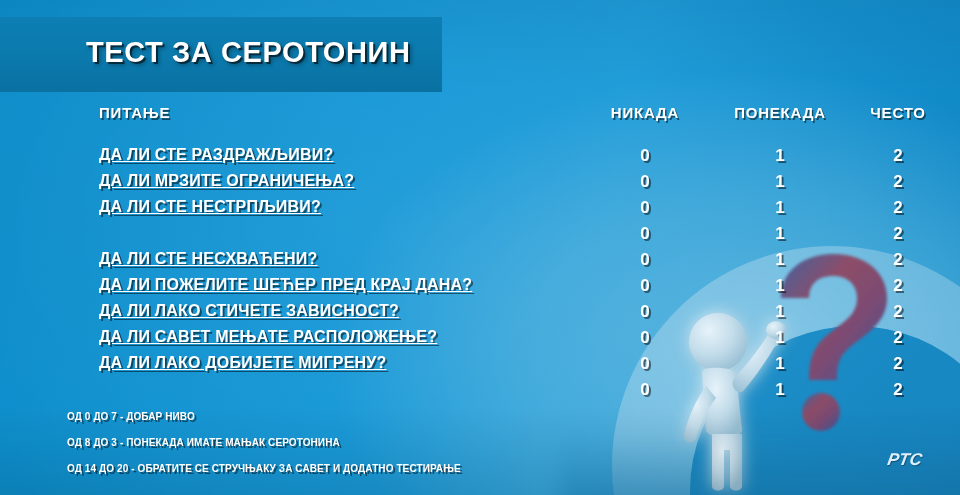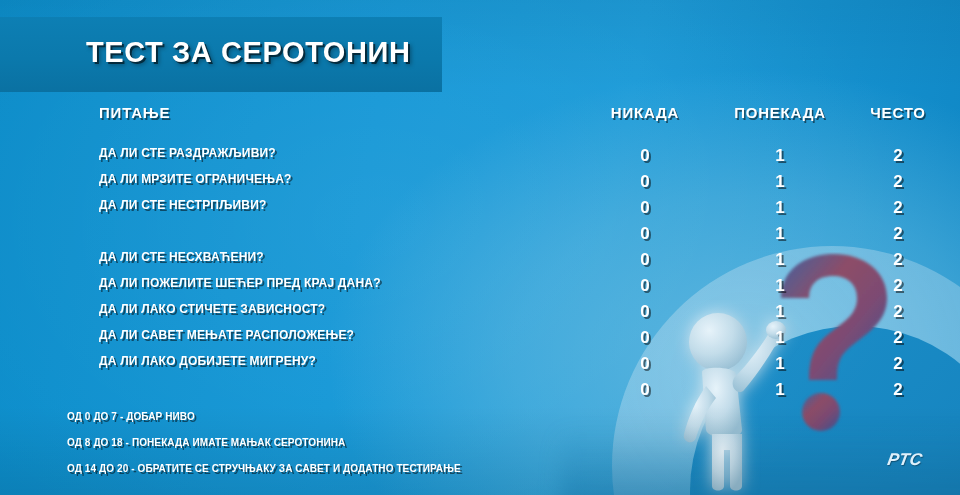--- a/index.html
+++ b/index.html
@@ -133,26 +133,27 @@
     white-space: nowrap;
     transform: translateX(-50%);
   }
   .hdr-c0 { left: 613px; }
   .hdr-c1 { left: 748px; }
   .hdr-c2 { left: 866px; }
 
   .q-row-label {
     position: absolute;
     left: 67px;
-    font-size: 12px;
+    font-size: 16px;
     font-weight: bold;
     letter-spacing: 0.2px;
     color: #ffffff;
     text-shadow: 2px 2px 0 rgba(0,0,0,0.5);
     white-space: nowrap;
+    text-decoration: underline;
   }
   .q-cell {
     position: absolute;
     font-size: 17px;
     font-weight: bold;
     color: #ffffff;
     text-shadow: 2px 2px 0 rgba(0,0,0,0.5);
     transform: translateX(-50%);
     white-space: nowrap;
   }
@@ -298,18 +299,18 @@
     <div class="q-cell cell-c0" style="top:354px">0</div>
     <div class="q-cell cell-c1" style="top:354px">1</div>
     <div class="q-cell cell-c2" style="top:354px">2</div>
 
     <div class="q-cell cell-c0" style="top:380px">0</div>
     <div class="q-cell cell-c1" style="top:380px">1</div>
     <div class="q-cell cell-c2" style="top:380px">2</div>
   </div>
 
   <div class="footer-line" style="top:411px">ОД 0 ДО 7 -  ДОБАР НИВО</div>
-  <div class="footer-line" style="top:437px">ОД 8 ДО 18 - ПОНЕКАДА ИМАТЕ МАЊАК СЕРОТОНИНА</div>
+  <div class="footer-line" style="top:437px">ОД 8 ДО 3 - ПОНЕКАДА ИМАТЕ МАЊАК СЕРОТОНИНА</div>
   <div class="footer-line" style="top:463px">ОД 14 ДО 20 - ОБРАТИТЕ СЕ СТРУЧЊАКУ ЗА САВЕТ  И ДОДАТНО ТЕСТИРАЊЕ</div>
 
   <div class="rts-logo">РТС</div>
 
 </div>
 
 </body></html>

